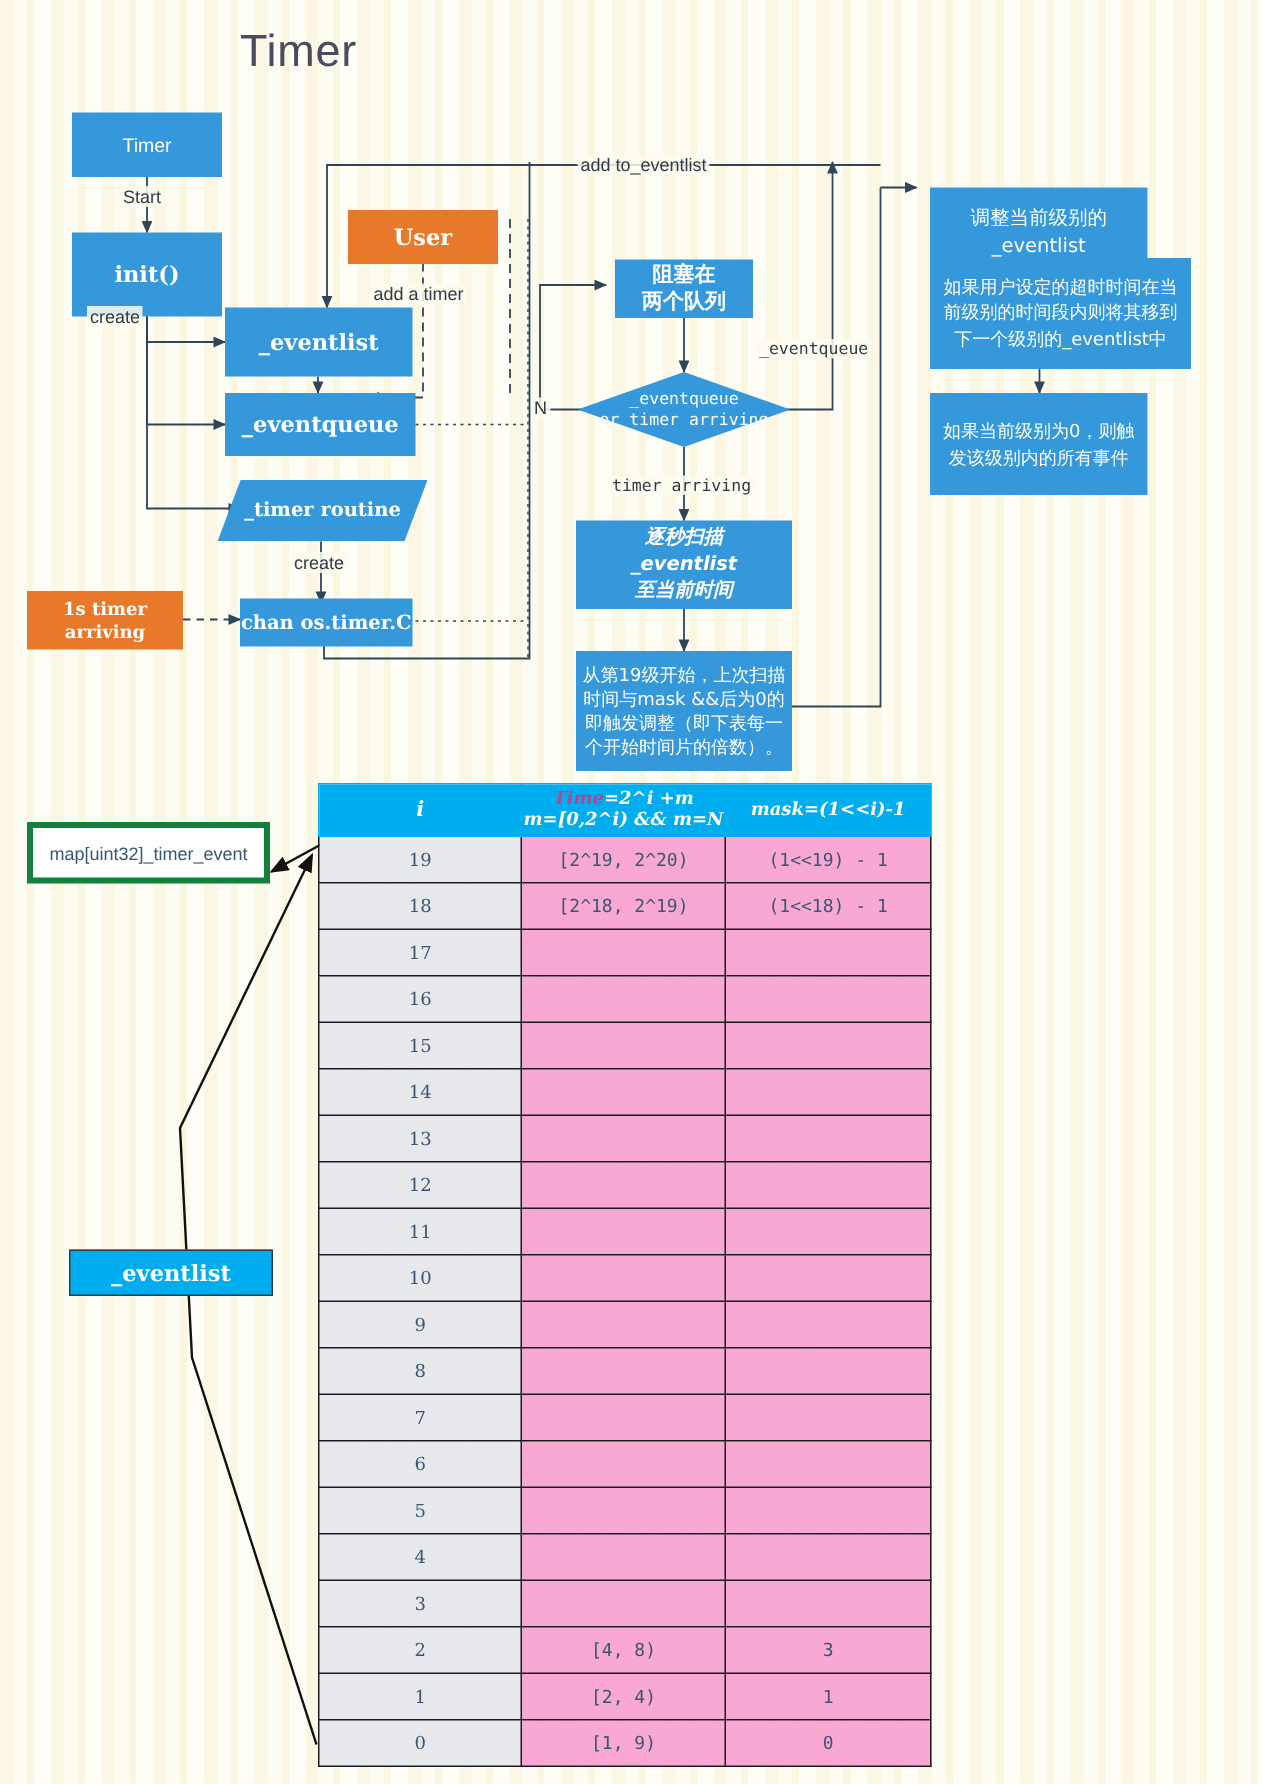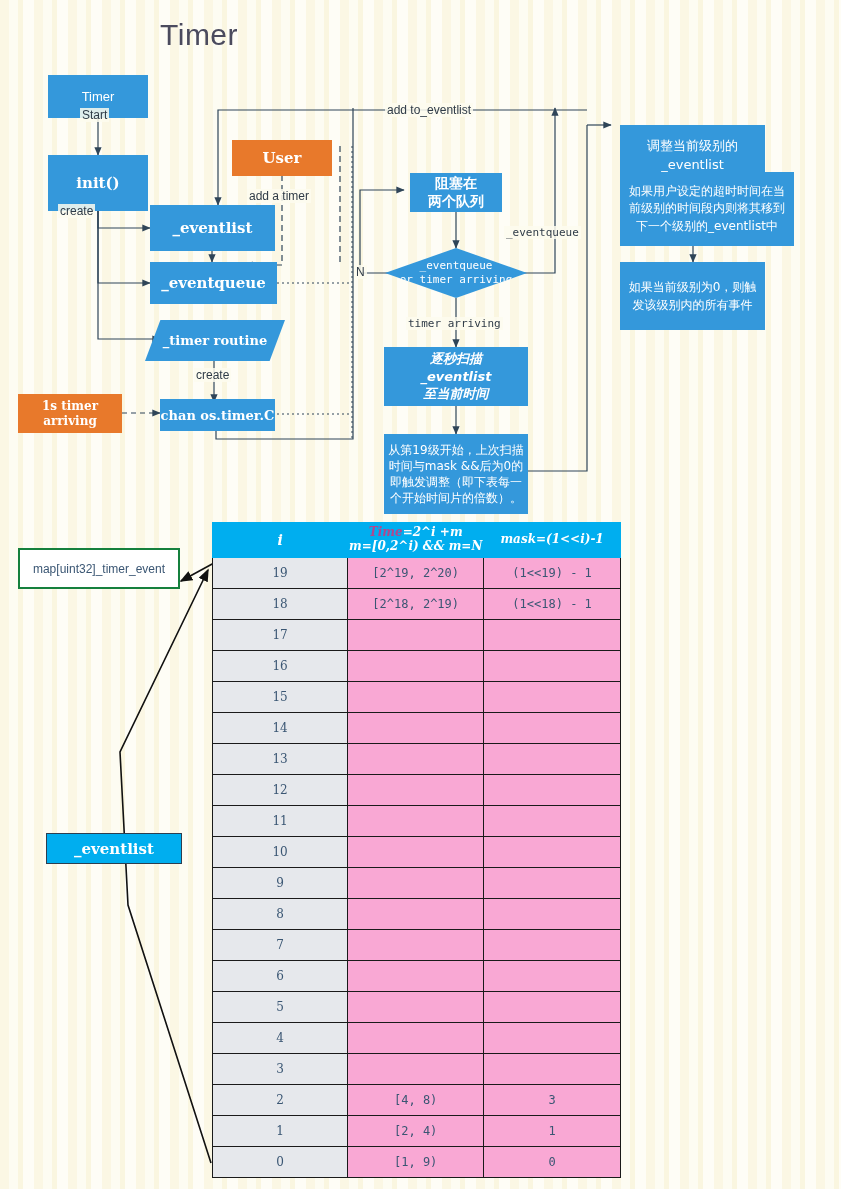--- a/index.html
+++ b/index.html
@@ -17,21 +17,21 @@
   .node{position:absolute;box-sizing:border-box;display:flex;align-items:center;
         justify-content:center;text-align:center;color:#ffffff;}
   .blue{background:#3498db;}
   .orange{background:#e8792b;}
   .cyan{background:#00aeef;border:1px solid #2c3e50;}
   .bi{font-weight:bold;font-family:"DejaVu Serif","Liberation Serif",serif;}
   .mono{font-family:"DejaVu Sans Mono","Liberation Mono",monospace;}
   .cn{font-family:"DejaVu Sans","Liberation Sans",sans-serif;}
   .lbl{position:absolute;color:#2f3b47;font-size:12px;white-space:nowrap;}
   .lbl-bg{background:rgba(253,251,239,0.85);padding:0 2px;}
-  .plaintext{position:absolute;box-sizing:border-box;background:#ffffff;border:2px solid #15803d;
+  .plaintext{position:absolute;box-sizing:border-box;background:#ffffff;border:4px solid #15803d;
              display:flex;align-items:center;justify-content:center;color:#3a5673;font-size:12px;}
   #title{position:absolute;left:160px;top:18px;font-size:30px;color:#4b4b5e;letter-spacing:0.5px;}
   
   #tbl{position:absolute;left:212px;top:522px;width:409px;border-collapse:collapse;
        font-family:"DejaVu Serif","Liberation Serif",serif;font-size:12px;}
   #tbl td,#tbl th{border:1px solid #1a1a1a;height:30px;padding:0;text-align:center;}
   #tbl thead th{background:#00aeef;color:#ffffff;font-style:italic;font-weight:bold;
                 border:1px solid #00aeef;height:34px;line-height:1.15;font-size:12px;}
   #tbl thead th.c0{width:136px;font-size:14px;}
   #tbl thead th.c1{width:136px;}
@@ -186,21 +186,21 @@
 </div>
 
 <div class="plaintext" style="left:18px;top:548px;width:162px;height:41px;">
   <span>map[uint32]_timer_event</span>
 </div>
 
 <div class="node cyan bi" style="left:46px;top:833px;width:136px;height:31px;font-size:15px;">
   <span>_eventlist</span>
 </div>
 
-<div class="lbl lbl-bg" style="left:80px;top:108px;">Start</div>
+<div class="lbl lbl-bg" style="left:80px;top:124px;">Start</div>
 <div class="lbl lbl-bg" style="left:58px;top:204px;">create</div>
 <div class="lbl lbl-bg" style="left:194px;top:368px;">create</div>
 <div class="lbl lbl-bg" style="left:247px;top:189px;">add a timer</div>
 <div class="lbl lbl-bg" style="left:385px;top:103px;">add to_eventlist</div>
 <div class="lbl lbl-bg mono" style="left:504px;top:226px;font-size:11px;">_eventqueue</div>
 <div class="lbl lbl-bg" style="left:354px;top:265px;">N</div>
 <div class="lbl lbl-bg mono" style="left:406px;top:317px;font-size:11px;">timer  arriving</div>
 
 <table id="tbl">
   <thead>

